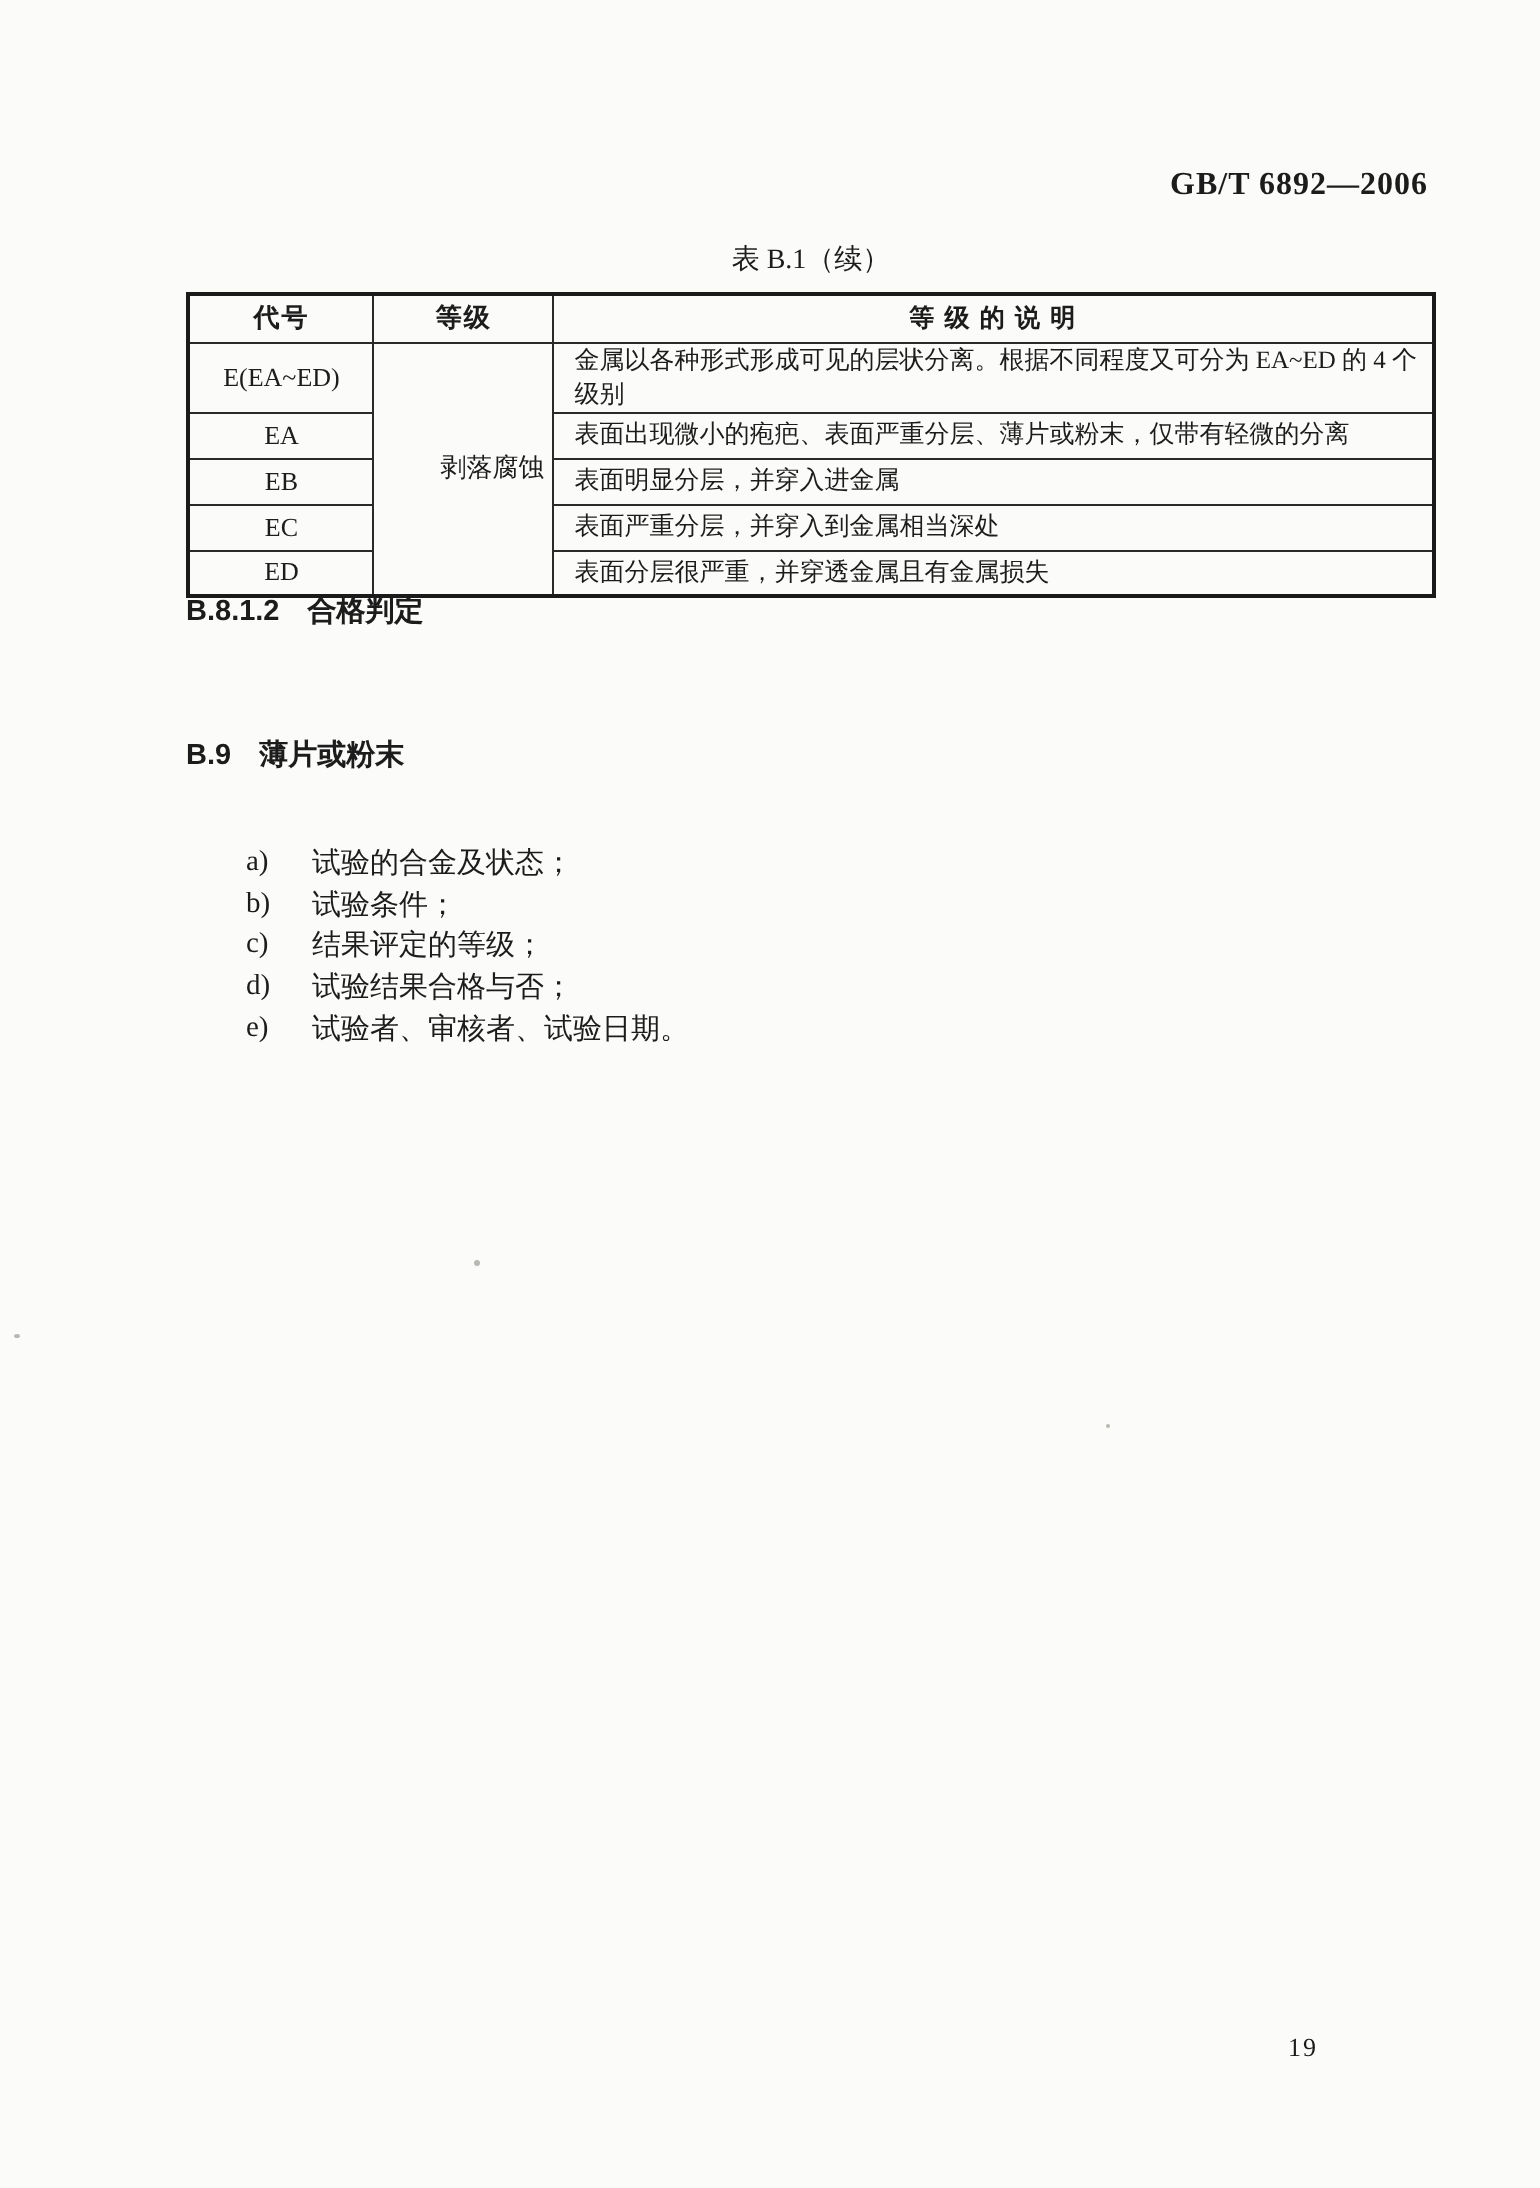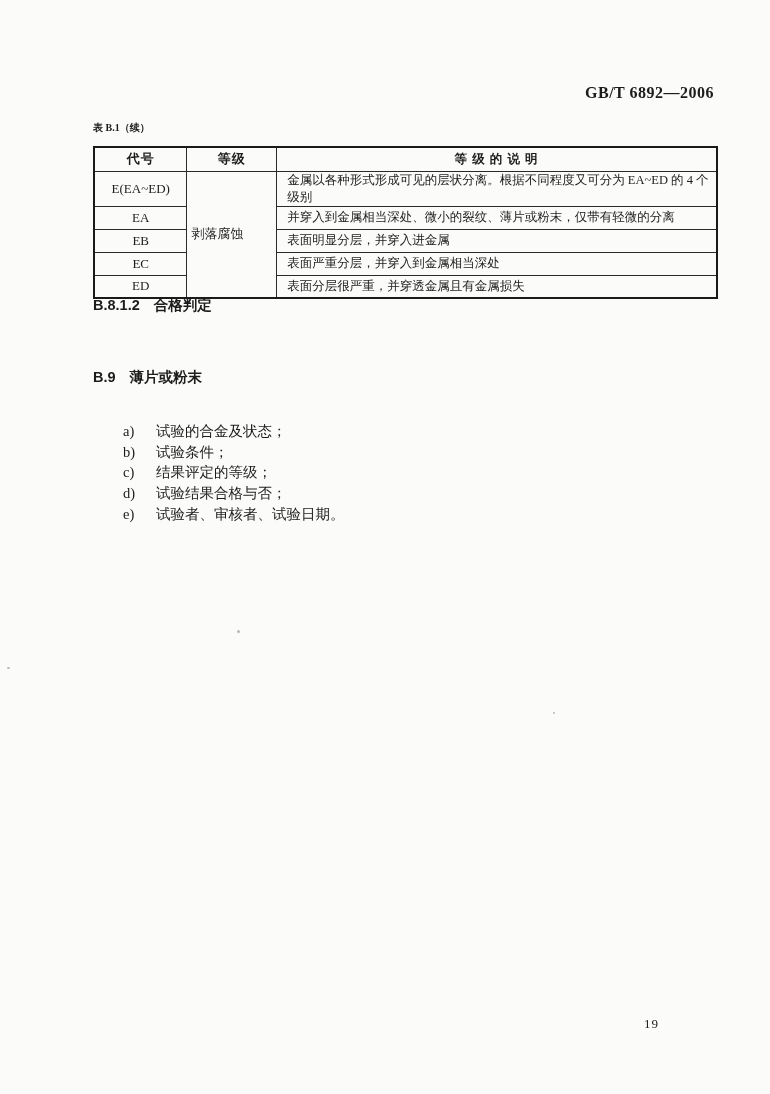--- a/index.html
+++ b/index.html
@@ -18,23 +18,23 @@
     top: 84px; right: 56px;
     font-family: "Liberation Serif", "DejaVu Serif", serif;
     font-weight: bold;
     font-size: 16px;
     letter-spacing: 0.5px;
   }
 
   .table-title {
     position: absolute;
     top: 121px; left: 93px; width: 625px;
-    text-align: left;
-    font-weight: bold;
-    font-size: 10px;
+    text-align: center;
+    font-weight: normal;
+    font-size: 14px;
   }
 
   table.grade-table {
     position: absolute;
     top: 146px; left: 93px;
     width: 625px;
     border-collapse: collapse;
     table-layout: fixed;
     font-size: 13px;
   }
@@ -46,21 +46,21 @@
     font-weight: normal;
   }
   table.grade-table { border: 2px solid #1a1a1a; }
   table.grade-table th {
     font-weight: bold;
     text-align: center;
     height: 24px;
     letter-spacing: 1px;
   }
   .col-code  { width: 87px;  text-align: center; margin-left: 26px; }
-  .col-grade { width: 84px;  text-align: left; }
+  .col-grade { width: 84px;  text-align: right; }
   .col-desc  { width: 412px; text-align: left; padding-left: 10px !important; font-size: 12.5px; }
 
   .sec-heading {
     position: absolute;
     left: 93px;
     font-family: "Liberation Sans", "DejaVu Sans", sans-serif;
     font-weight: bold;
     font-size: 14.5px;
   }
   .sec-heading .sec-num { margin-right: 14px; }
@@ -121,21 +121,21 @@
       </tr>
     </thead>
     <tbody>
       <tr>
         <td class="col-code">E(EA~ED)</td>
         <td class="col-grade" rowspan="5">剥落腐蚀</td>
         <td class="col-desc">金属以各种形式形成可见的层状分离。根据不同程度又可分为 EA~ED 的 4 个级别</td>
       </tr>
       <tr>
         <td class="col-code">EA</td>
-        <td class="col-desc">并穿入到金属相当深处、微小的裂纹、薄片或粉末，仅带有轻微的分离</td>
+        <td class="col-desc">表面出现微小的疱疤、表面严重分层、薄片或粉末，仅带有轻微的分离</td>
       </tr>
       <tr>
         <td class="col-code">EB</td>
         <td class="col-desc">表面明显分层，并穿入进金属</td>
       </tr>
       <tr>
         <td class="col-code">EC</td>
         <td class="col-desc">表面严重分层，并穿入到金属相当深处</td>
       </tr>
       <tr>

